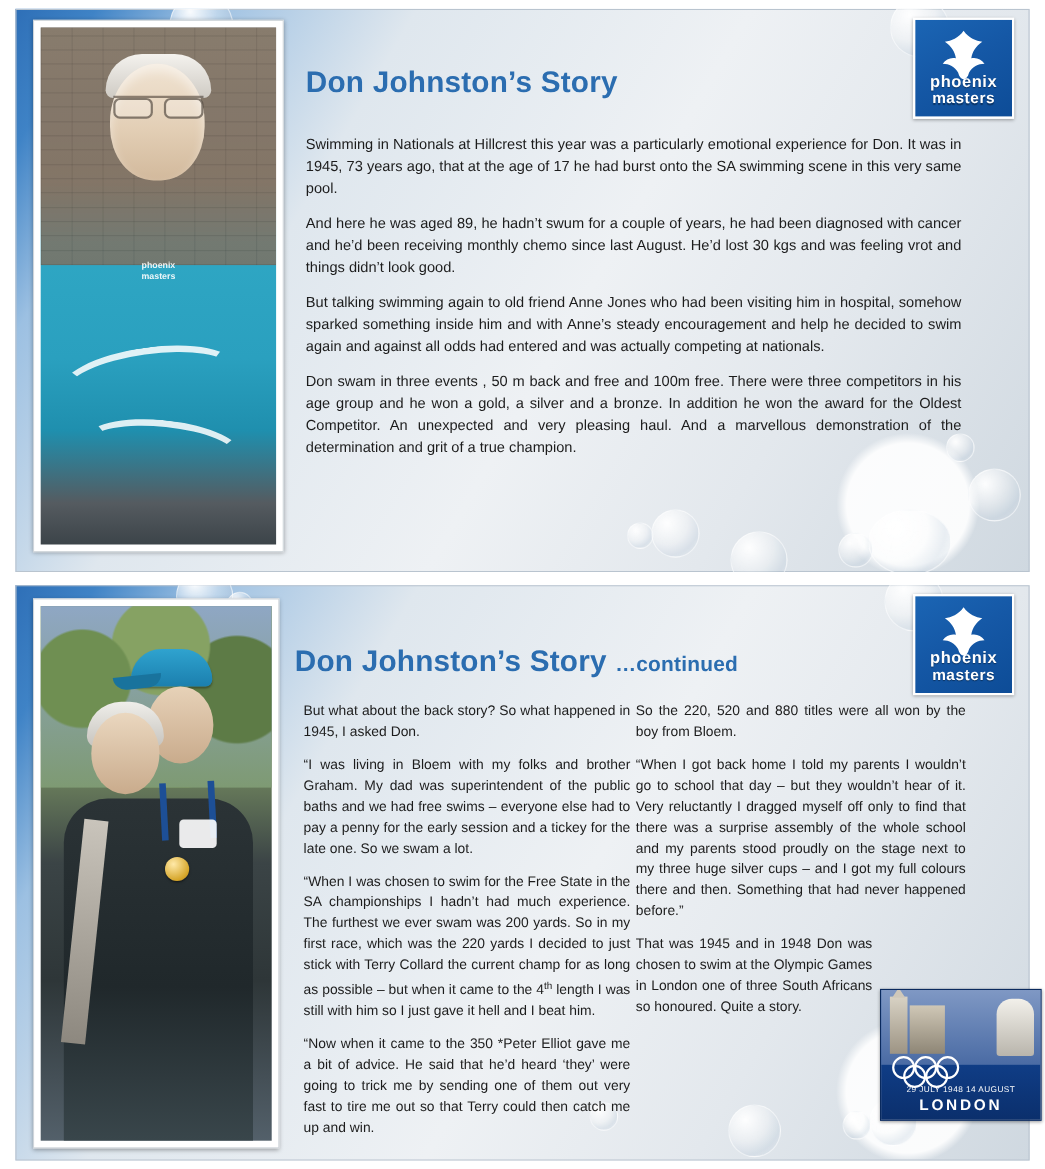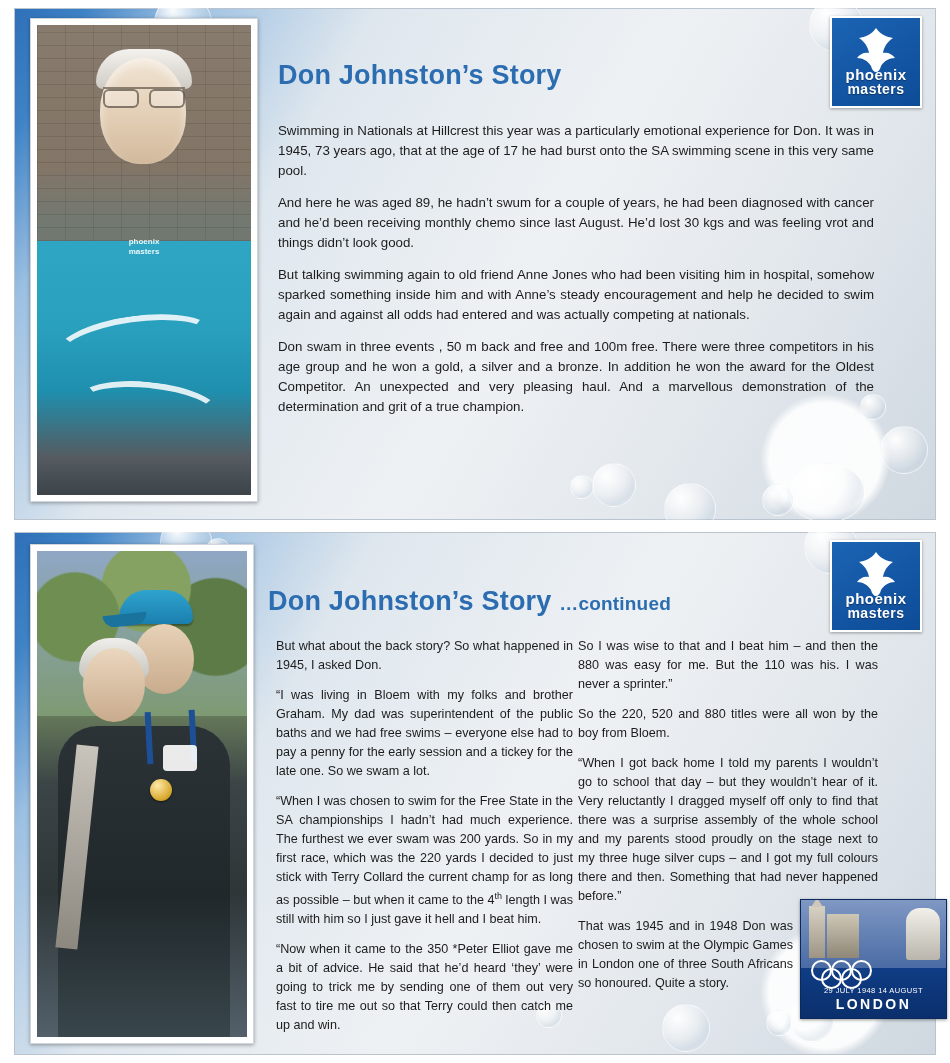--- a/index.html
+++ b/index.html
@@ -354,21 +354,20 @@
   <div class="col-text col-left">
     <p class="para">But what about the back story?  So what happened in 1945, I asked Don.</p>
     <p class="para">“I was living in Bloem with my folks and brother Graham.  My dad was superintendent of the public baths and we had free swims – everyone else had to pay a penny for the early session and a tickey for the late one.  So we swam a lot.</p>
     <p class="para">
       <span>“When I was chosen to swim for the Free State in the SA championships I hadn’t had much experience.  The furthest we ever swam was 200 yards.  So in my first race, which was the 220 yards  I decided to just stick with Terry Collard the current champ for as long as possible – but when it came to the 4<sup>th</sup> length I was still with him so I just gave it hell and I beat him.</span>
     </p>
     <p class="para">“Now when it came to the 350 *Peter Elliot gave me a bit of advice. He said that he’d heard ‘they’ were going to trick me by sending one of them out very fast to tire me out so that Terry could then catch me up and win.</p>
   </div>
 
   <div class="col-text col-right">
-    <p class="para">So I was wise to that and I beat him – and then the 880 was easy for me.  But the 110 was his.  I was never a sprinter.”</p>
     <p class="para">So the 220, 520 and 880 titles were all won by the boy from Bloem.</p>
     <p class="para">“When I got back home I told my parents I wouldn’t go to school that day – but they wouldn’t hear of it. Very reluctantly I dragged myself off  only to find that there was a surprise assembly of the whole school and my parents stood proudly on the stage next to my three huge silver cups – and I got my full colours there and then.  Something that had never happened before.”</p>
     <p class="para" style="width:215px;">That was 1945 and in 1948 Don was chosen to swim at the Olympic Games in London one of three South Africans so honoured. Quite a story.</p>
   </div>
 
 
   <div class="london">
     <div class="sky"></div>
     <div class="bigben"></div>
     <div class="abbey"></div>

